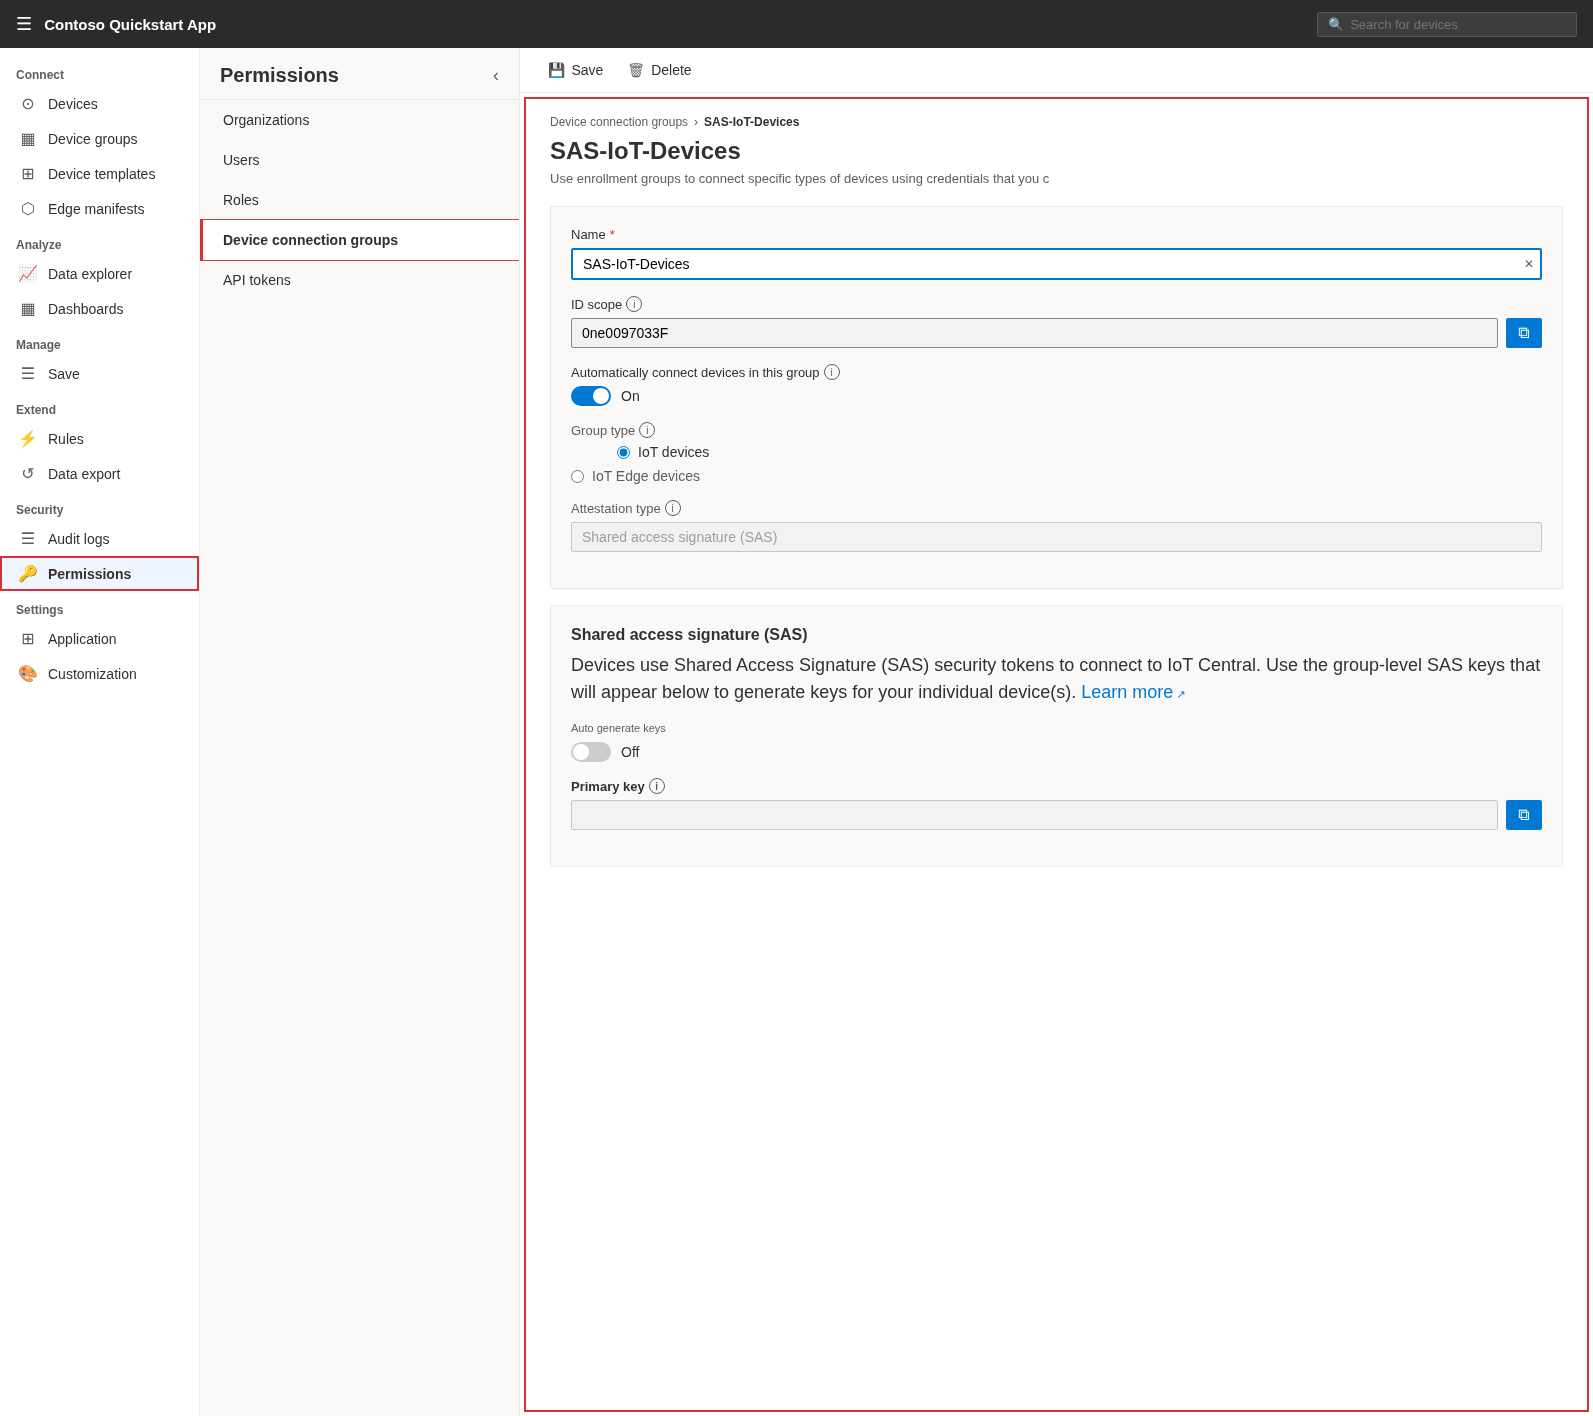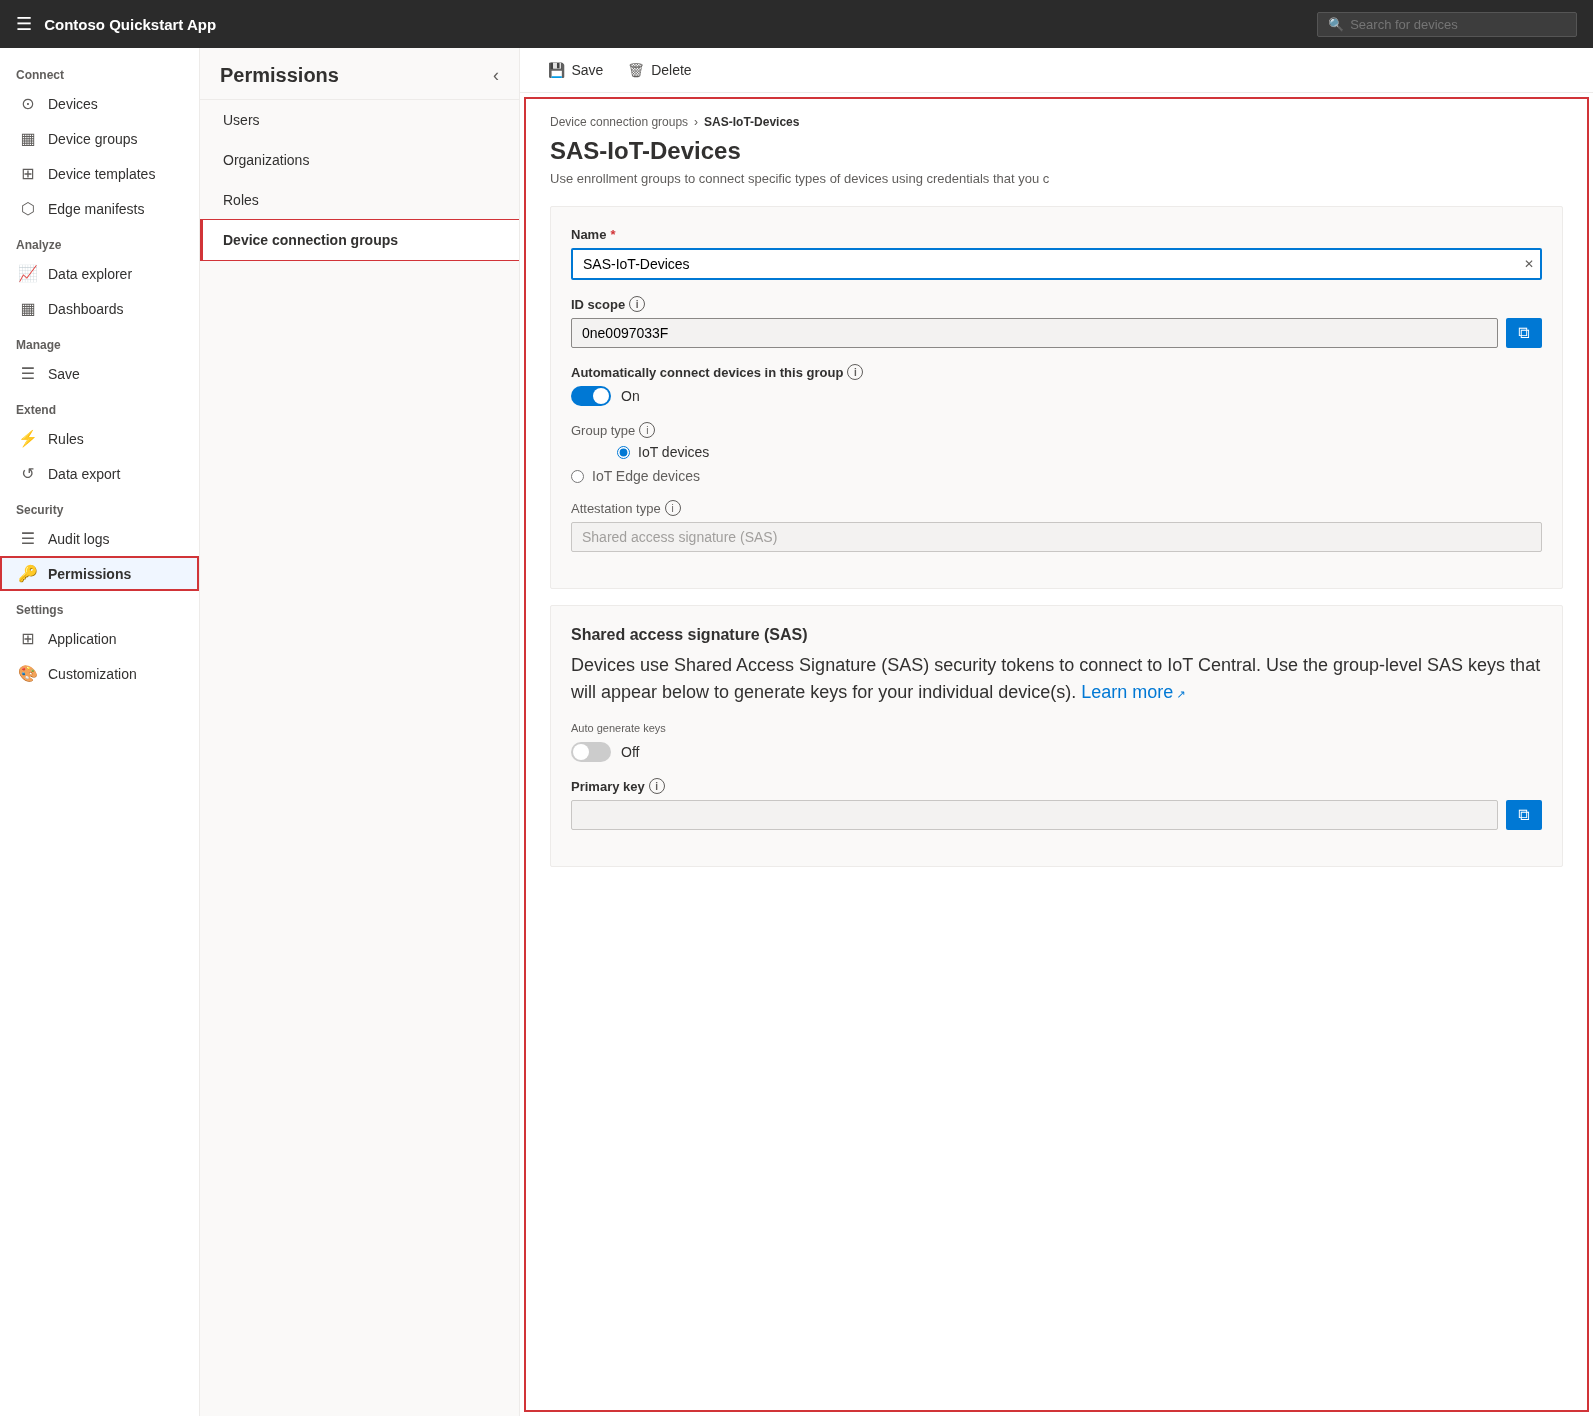--- a/index.html
+++ b/index.html
@@ -196,21 +196,21 @@
     .form-section {
       background: #faf9f8;
       border: 1px solid #edebe9;
       border-radius: 2px;
       padding: 20px;
       margin-bottom: 16px;
     }
 
     .field-label {
       font-size: 13px;
-      font-weight: 700;
+      font-weight: 400;
       margin-bottom: 6px;
       display: flex;
       align-items: center;
       gap: 4px;
     }
     .required-star { color: #d13438; }
     .info-icon {
       display: inline-flex;
       align-items: center;
       justify-content: center;
@@ -460,30 +460,33 @@
       <span>Customization</span>
     </div>
   </nav>
 
   <div class="permissions-panel">
     <div class="permissions-header">
       <span class="permissions-header-title">Permissions</span>
       <span class="permissions-header-collapse">‹</span>
     </div>
     <div class="permissions-nav-item">
+      <span>Organizations</span>
+    </div>
+    <div class="permissions-nav-item">
       <span>Users</span>
-    </div>
-    <div class="permissions-nav-item">
-      <span>Organizations</span>
     </div>
     <div class="permissions-nav-item">
       <span>Roles</span>
     </div>
     <div class="permissions-nav-item active">
       <span>Device connection groups</span>
+    </div>
+    <div class="permissions-nav-item">
+      <span>API tokens</span>
     </div>
   </div>
 
   <div class="content-area">
 
     <div class="content-toolbar">
       <button class="toolbar-btn">
         <span class="icon">💾</span>
         <span>Save</span>
       </button>

